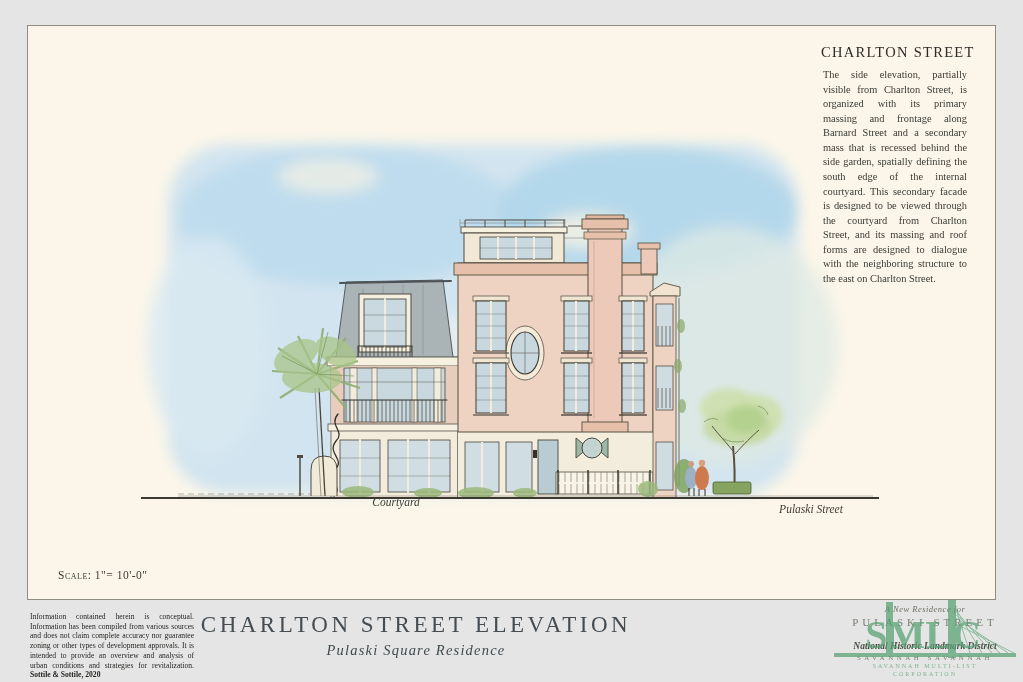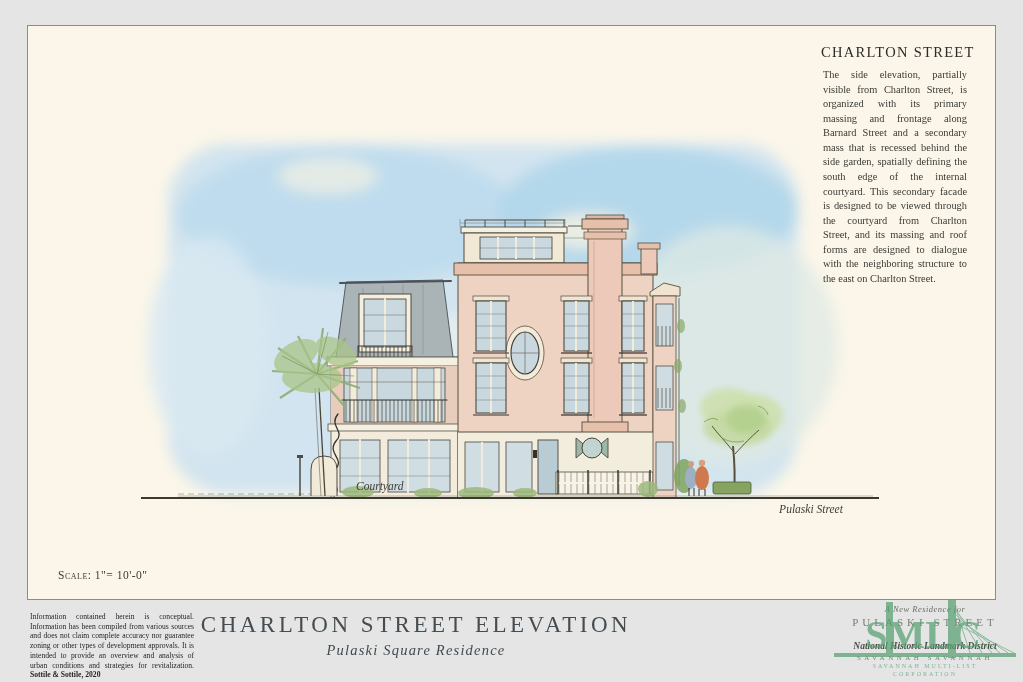--- a/index.html
+++ b/index.html
@@ -8,21 +8,21 @@
   
   .panel{position:absolute;left:27px;top:25px;width:967px;height:573px;
          background:#fbf6e9;border:1px solid #8d8d80;}
   .drawing{position:absolute;left:0;top:0;}
   .charlton-heading{position:absolute;left:793px;top:18px;width:150px;text-align:center;
          font-size:14.5px;letter-spacing:1.3px;color:#2b2b28;white-space:nowrap;}
   .charlton-para{position:absolute;left:795px;top:42px;width:144px;
          font-size:10.4px;line-height:1.4;text-align:justify;color:#3a3a35;}
   .scale-note{position:absolute;left:30px;top:543px;font-size:11.5px;color:#3a3a35;
          font-variant:small-caps;letter-spacing:.5px;}
-  .label-courtyard{position:absolute;left:328px;top:454px;width:80px;text-align:left;
+  .label-courtyard{position:absolute;left:328px;top:470px;width:80px;text-align:center;
          font-style:italic;font-size:11.5px;color:#3d3d36;}
   .label-barnard{position:absolute;left:718px;top:477px;width:130px;text-align:center;
          font-style:italic;font-size:11.5px;color:#3d3d36;}
   
   .disclaimer{position:absolute;left:30px;top:612px;width:164px;font-size:7.6px;
          line-height:1.28;text-align:justify;color:#1f1f1c;}
   .disclaimer b{font-weight:bold;}
   .title-block{position:absolute;left:0;top:612px;width:832px;text-align:center;}
   .sheet-title{font-size:23px;letter-spacing:3.5px;color:#454d52;}
   .sheet-subtitle{margin-top:4px;font-size:14.5px;font-style:italic;letter-spacing:1.2px;color:#3f4a4f;}

